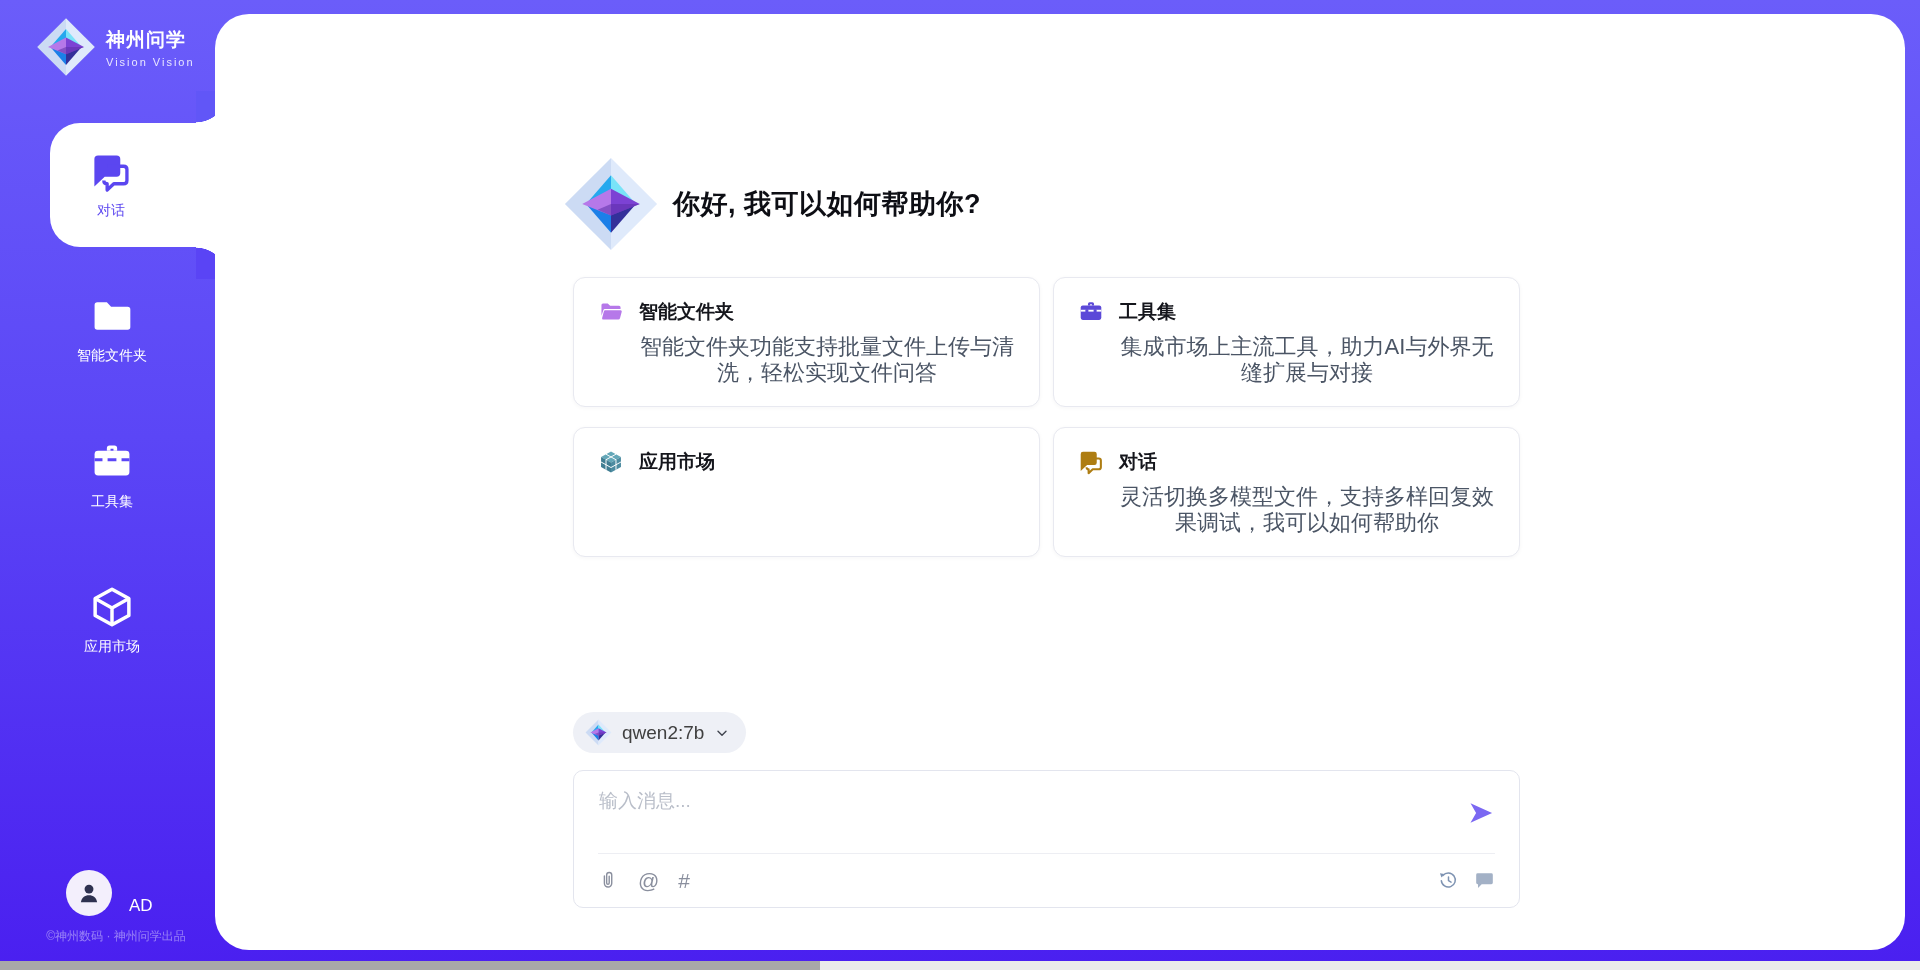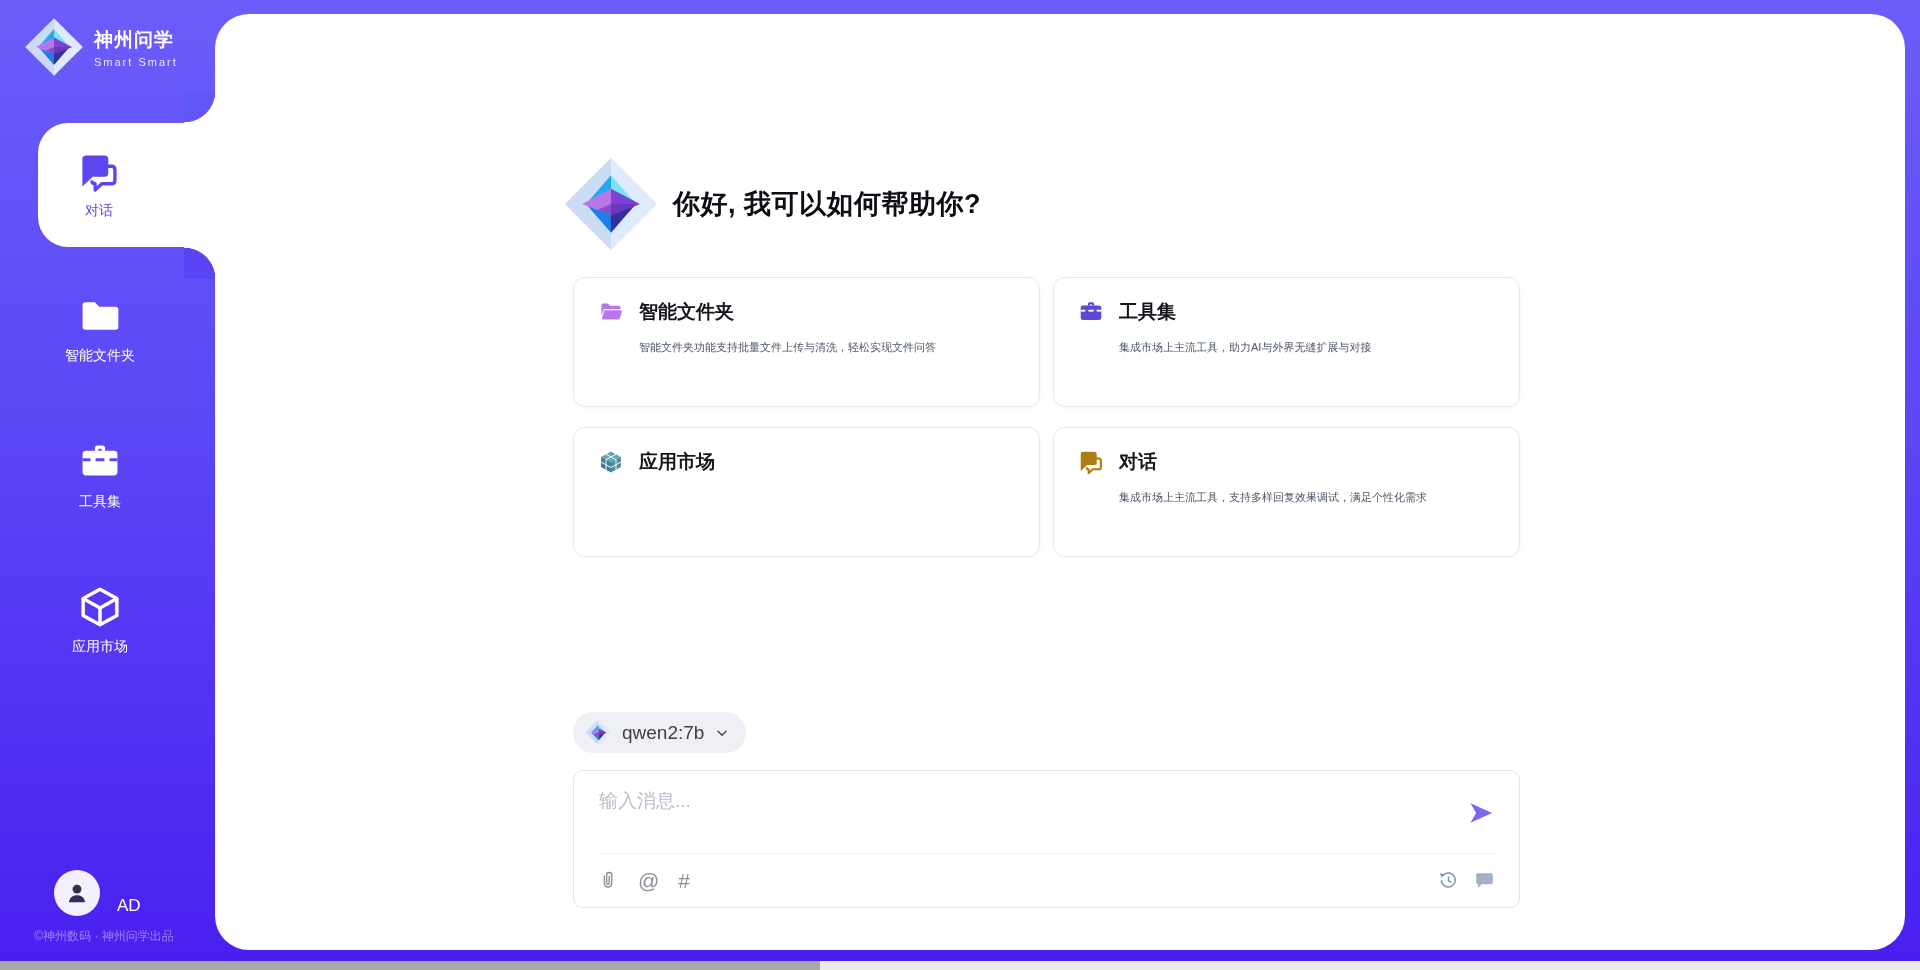--- a/index.html
+++ b/index.html
@@ -4,21 +4,21 @@
 <style>
   * { margin:0; padding:0; box-sizing:border-box; }
   html,body { width:1920px; height:970px; overflow:hidden; }
   body {
     font-family: "Liberation Sans", "DejaVu Sans", sans-serif;
     background: linear-gradient(180deg, #6b5dfa 0%, #5b46f6 45%, #4a1ff0 100%);
     position: relative;
   }
 
   
-  .sidebar { position:absolute; left:0; top:0; width:215px; height:704px; }
+  .sidebar { position:absolute; left:12px; top:0; width:215px; height:704px; }
   .brand { position:absolute; left:24px; top:16px; display:flex; align-items:center; gap:10px; }
   .brand .gem { width:60px; height:62px; }
   .brand-name { color:#fff; font-size:19px; font-weight:700; letter-spacing:1px; }
   .brand-sub { color:#e8e6ff; font-size:11px; letter-spacing:2px; margin-top:3px; }
 
   .nav-tab {
     position:absolute; left:38px; top:123px; width:178px; height:124px;
     background:#fff; border-radius:30px 0 0 30px; cursor:pointer;
     display:flex; flex-direction:column; align-items:center; justify-content:center; gap:9px;
     padding-right:56px;
@@ -52,21 +52,21 @@
   .hero h1 { font-size:27px; font-weight:700; color:#0d0e14; letter-spacing:.5px; }
 
   .cards { position:absolute; left:358px; top:263px; display:grid; grid-template-columns:467px 467px; gap:20px 13px; }
   .card {
     width:467px; height:130px; background:#fff; border:1px solid #e8e9f0; border-radius:12px;
     padding:21px 24px; cursor:pointer; box-shadow:0 1px 4px rgba(30,30,60,.04);
   }
   .card-head { display:flex; align-items:center; gap:15px; }
   .card-head .icon { width:26px; height:26px; flex:0 0 26px; }
   .card-title { font-size:19px; font-weight:700; color:#15161c; }
-  .card-desc { margin-top:9px; margin-left:41px; font-size:11px; line-height:26px; color:#4b5565; }
+  .card-desc { margin-top:9px; margin-left:41px; font-size:22px; line-height:26px; color:#4b5565;text-align:center; }
 
   .icon-folder-open { color:#b678e9; }
   .icon-briefcase-card { color:#5b49d8; }
   .icon-chat-card { color:#ae7d12; }
 
   .model-pill {
     position:absolute; left:358px; top:698px; height:41px;
     display:inline-flex; align-items:center; gap:10px; padding:0 16px 0 12px;
     background:#eef0f6; border-radius:21px; cursor:pointer;
   }
@@ -172,21 +172,21 @@
 </svg>
 
 <div class="sidebar">
 
   <div class="brand">
     <svg class="gem" viewBox="0 0 100 100">
         <use href="#gem"></use>
       </svg>
     <div>
       <div class="brand-name">神州问学</div>
-      <div class="brand-sub">Smart  Smart</div>
+      <div class="brand-sub">Vision  Vision</div>
     </div>
   </div>
 
   <div class="fillet fillet-top"></div>
   <div class="fillet fillet-bottom"></div>
   <div class="nav-tab">
     <svg class="icon" viewBox="0 0 24 24">
         <use href="#ic-chat"></use>
       </svg>
     <span class="nav-label">对话</span>
@@ -266,21 +266,21 @@
       </div>
     </div>
 
     <div class="card">
       <div class="card-head">
         <svg class="icon icon-chat-card" viewBox="0 0 24 24">
             <use href="#ic-chat"></use>
           </svg>
         <span class="card-title">对话</span>
       </div>
-      <div class="card-desc">集成市场上主流工具，支持多样回复效果调试，满足个性化需求</div>
+      <div class="card-desc">灵活切换多模型文件，支持多样回复效果调试，我可以如何帮助你</div>
     </div>
   </div>
 
   <div class="model-pill">
     <svg class="gem" viewBox="0 0 100 100">
         <use href="#gem"></use>
       </svg>
     <span class="model-name">qwen2:7b</span>
     <svg class="chev" viewBox="0 0 24 24">
         <use href="#ic-chevron-down"></use>

